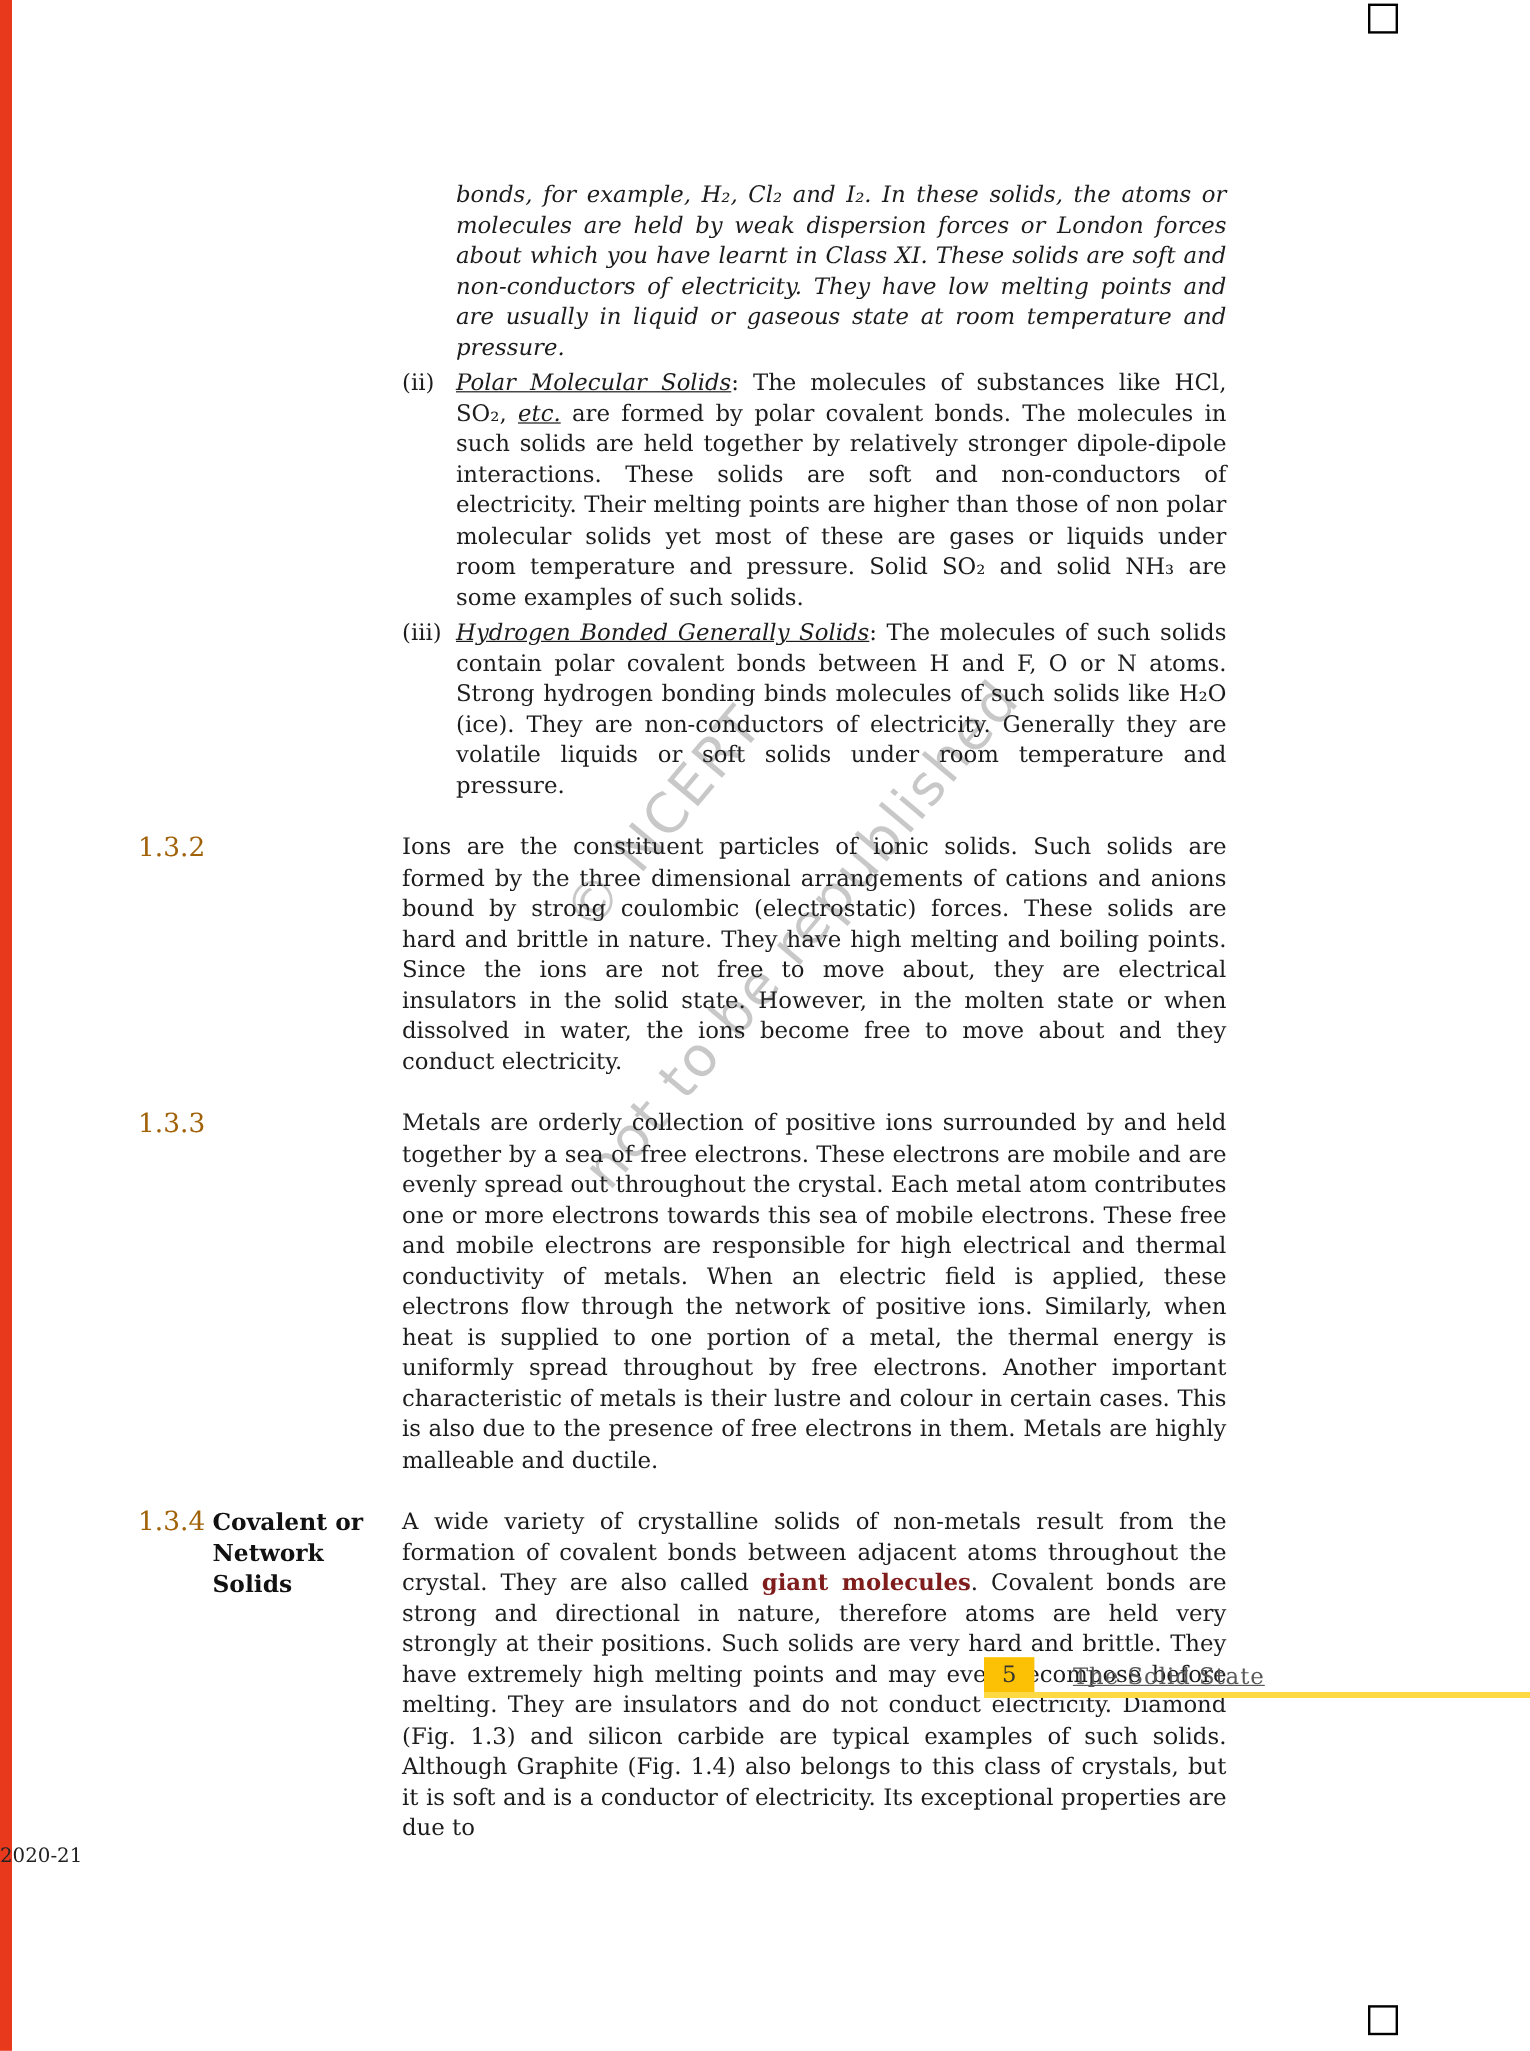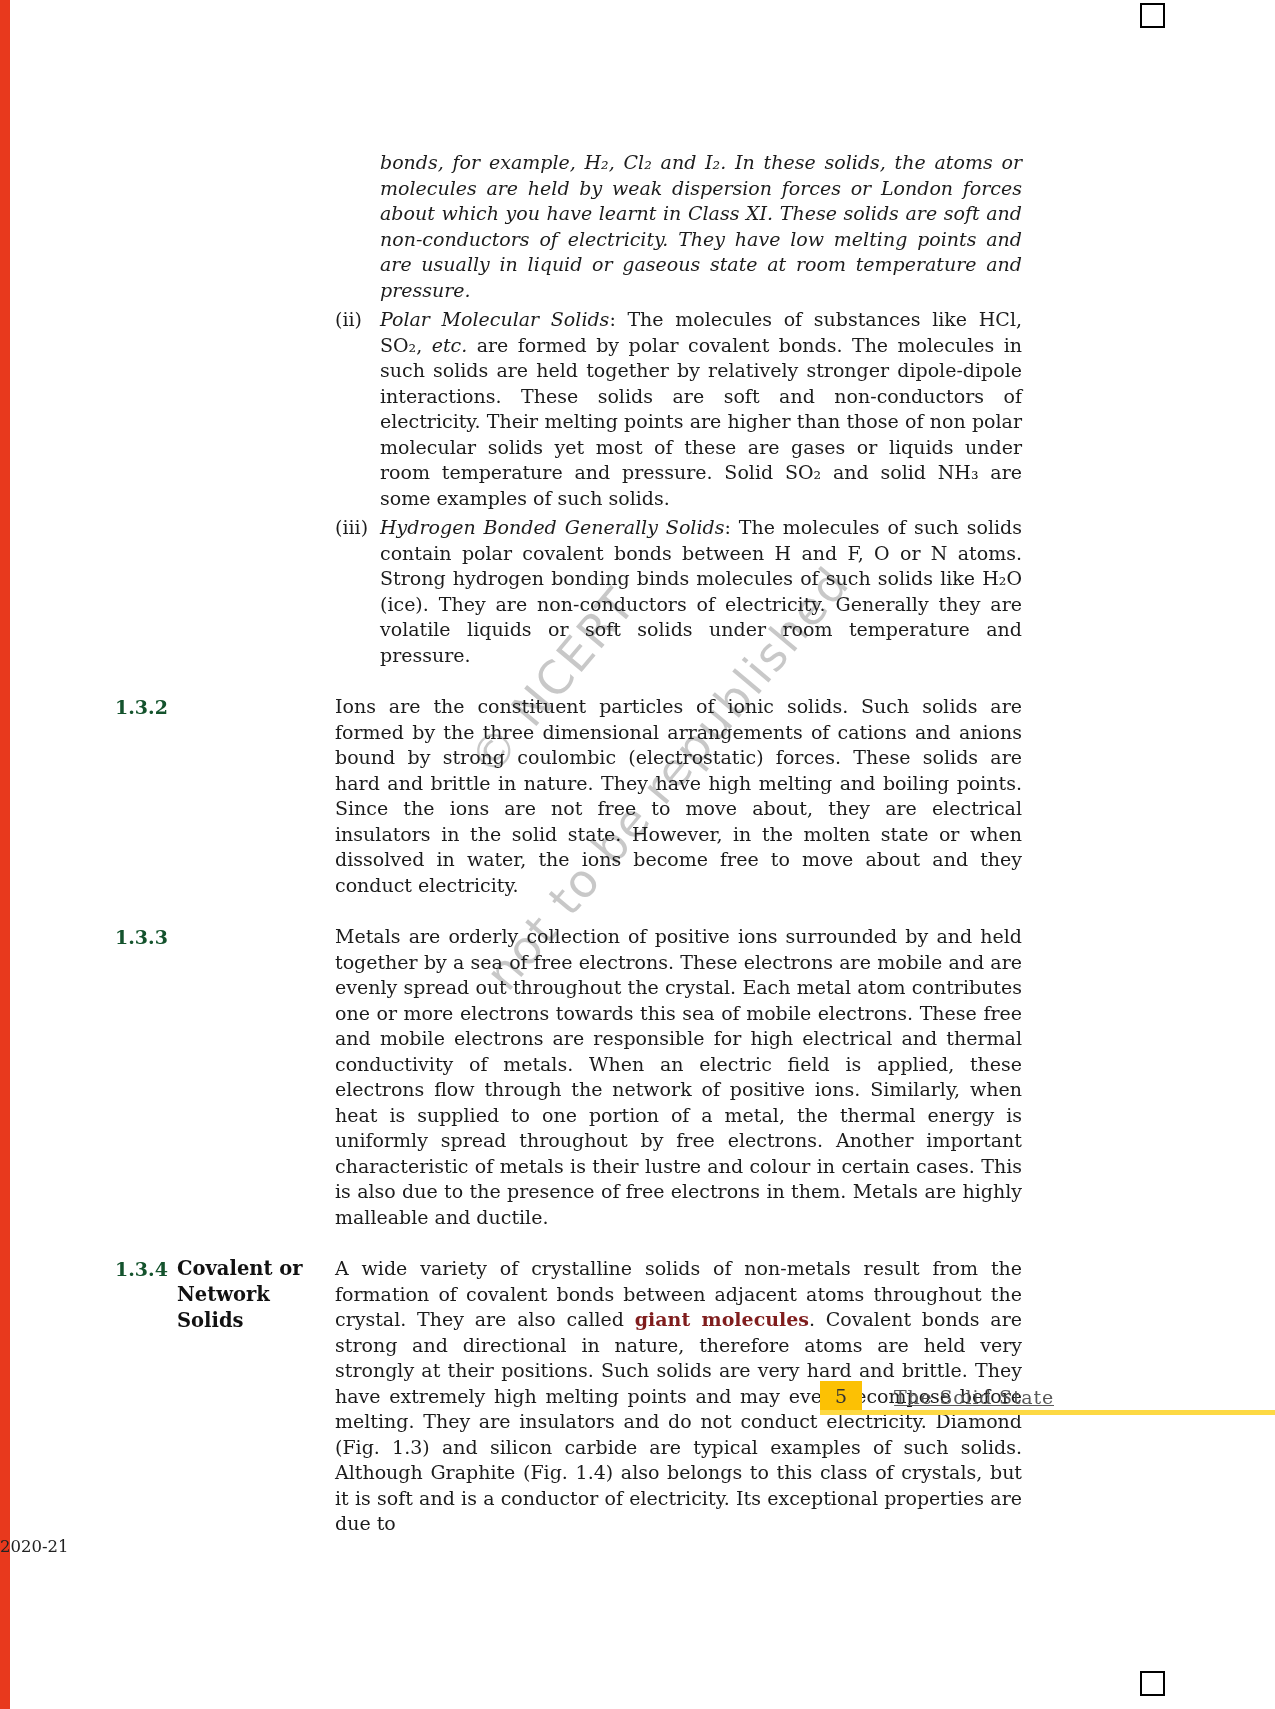--- a/index.html
+++ b/index.html
@@ -26,25 +26,25 @@
   .para{font-size:19px;line-height:25.5px;text-align:justify;margin:0;}
 
   .intro{padding-left:220px;box-sizing:border-box;}
   .intro .cont{margin-left:45px;margin-bottom:4px;font-style:italic;}
   .list-item{display:flex;margin-bottom:4px;}
   .list-marker{flex:none;width:45px;font-size:19px;line-height:25.5px;}
   .list-item .para{flex:1;}
 
   .section{display:flex;margin-top:26px;}
   .margin-head{flex:none;width:220px;display:flex;box-sizing:border-box;}
-  .sec-num{flex:none;width:62px;font-size:19px;line-height:26px;font-weight:bold;color:#14532d;}
+  .sec-num{flex:none;width:62px;font-size:22px;line-height:26px;font-weight:normal;color:#a16207;}
   .sec-title{width:150px;font-size:19.5px;line-height:26px;font-weight:bold;color:#111;}
   .sec-body{flex:1;}
 
-  .seg-italic{font-style:italic;}
+  .seg-italic{font-style:italic;text-decoration:underline;}
   .seg-accent{font-weight:bold;color:#7f1d1d;}
 
   .footer{
     position:absolute;top:1381px;left:820px;right:0;z-index:1;
     display:flex;align-items:flex-end;
     border-bottom:5px solid #fdd944;padding-bottom:0;
   }
   .page-num{
     background:#fcc104;font-size:19px;line-height:24px;
     padding:3px 15px 2px;color:#333;

